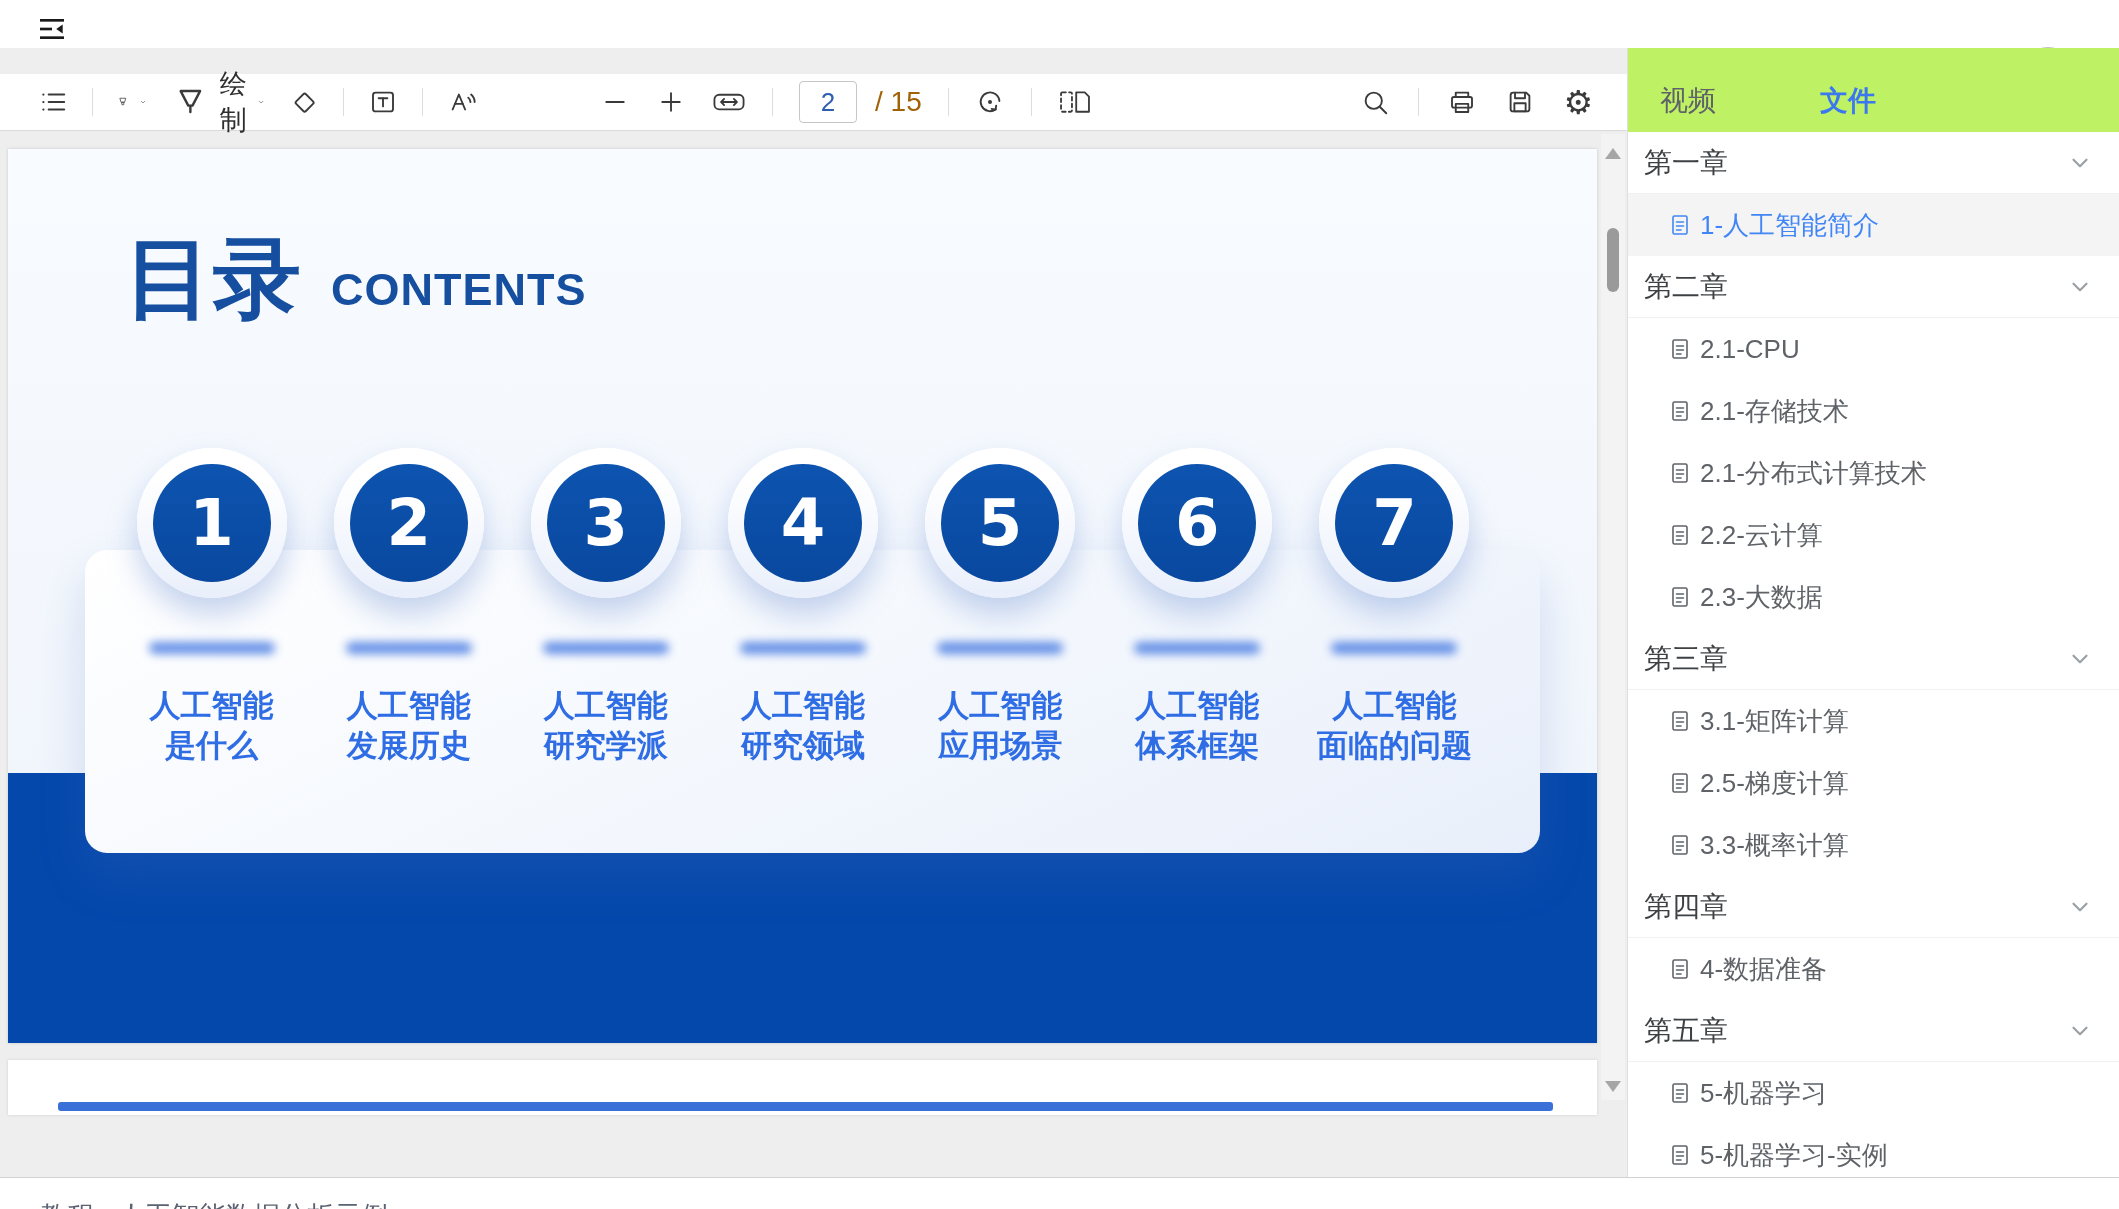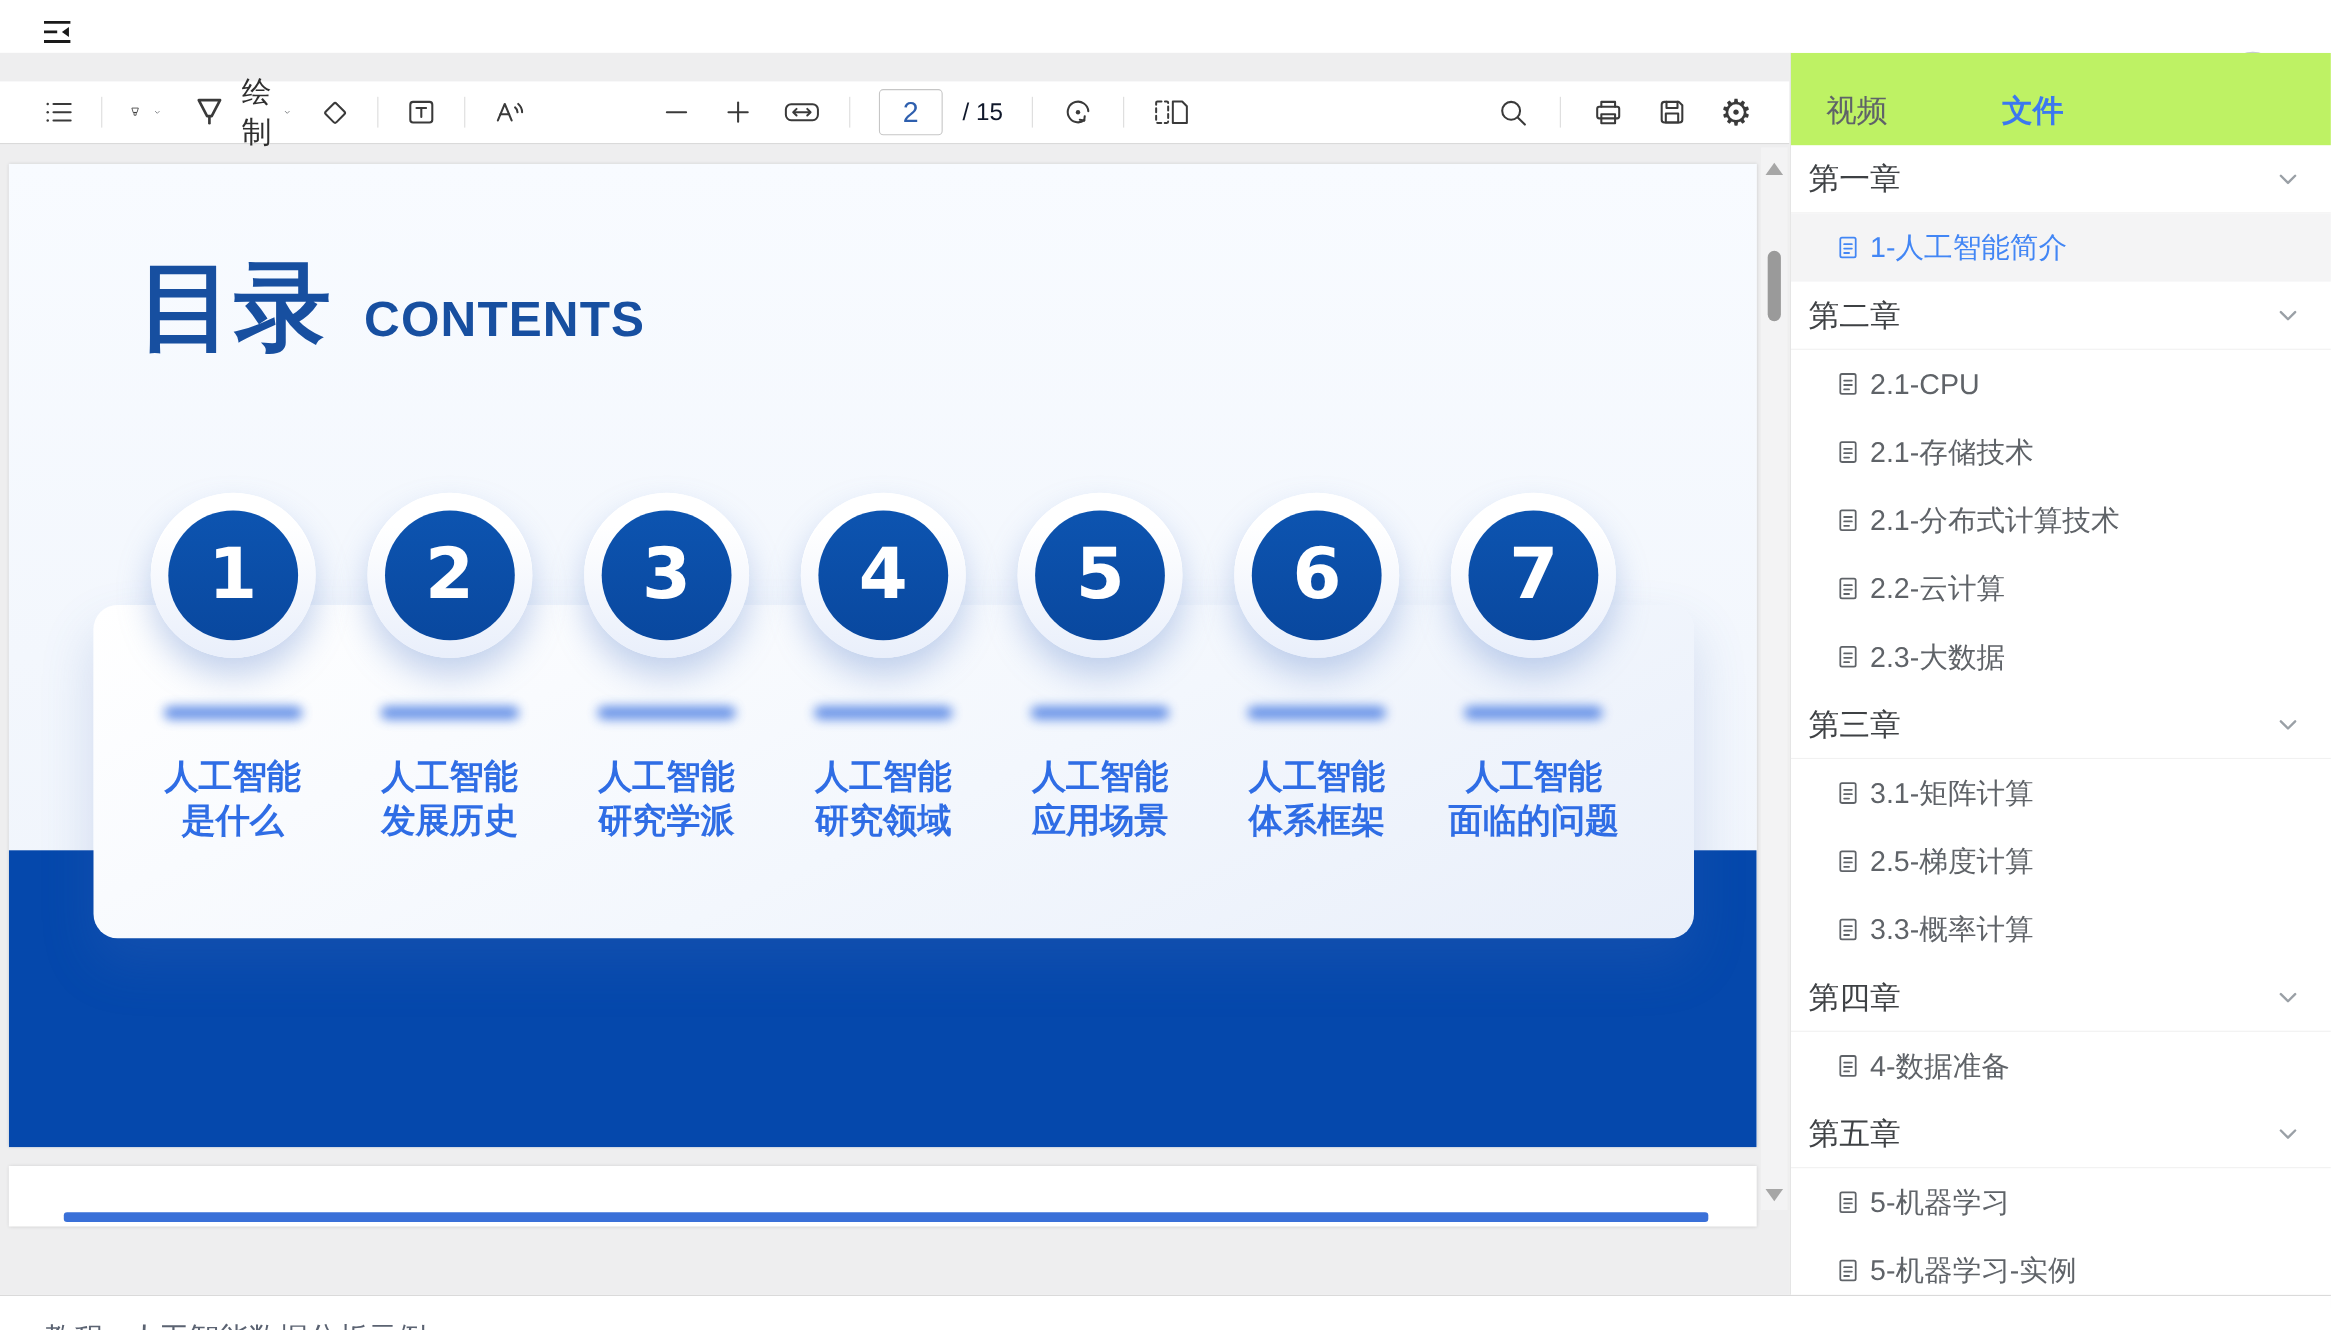--- a/index.html
+++ b/index.html
@@ -36,21 +36,21 @@
   .tb-left{left:38px;gap:24px;}
   .tb-center{left:600px;gap:26px;}
   .tb-right{right:34px;gap:28px;}
   .tb-btn{display:flex;align-items:center;justify-content:center;cursor:pointer;}
   .tb-btn svg{width:30px;height:30px;}
   .tb-sep{width:1px;height:28px;background:#dcdcdc;}
   .draw-group{display:flex;align-items:center;gap:10px;cursor:pointer;}
   .draw-label{font-size:27px;color:#2f2f2f;}
   .chev-sm{width:20px;height:20px;stroke:#5f6368;stroke-width:2;fill:none;}
   .page-input{width:58px;height:42px;border:1px solid #c6c6c6;border-radius:4px;background:#fff;text-align:center;font-size:26px;color:#2e5fae;font-family:inherit;}
-  .page-total{font-size:22px;color:#0f172a;margin-left:-8px;white-space:nowrap;}
+  .page-total{font-size:28px;color:#a16207;margin-left:-8px;white-space:nowrap;}
   .gear-glyph{font-size:33px;color:#3a3a3a;line-height:1;cursor:pointer;}
 
   
   .page2{position:absolute;left:8px;top:101px;width:1589px;height:894px;overflow:hidden;
          background:linear-gradient(180deg,#f8fbff 0%,#eef3fb 100%);box-shadow:0 0 3px rgba(0,0,0,.15);}
   .band{position:absolute;left:0;top:624px;width:100%;height:270px;background:var(--band-blue);}
   .slide-title{position:absolute;left:117px;top:88px;display:flex;align-items:flex-end;gap:30px;color:var(--title-blue);}
   .slide-title .cn{font-size:88px;font-weight:900;line-height:.95;}
   .slide-title .en{font-size:45px;font-weight:800;letter-spacing:1px;padding-bottom:5px;}
   .card{position:absolute;left:77px;top:401px;width:1455px;height:303px;border-radius:22px;

